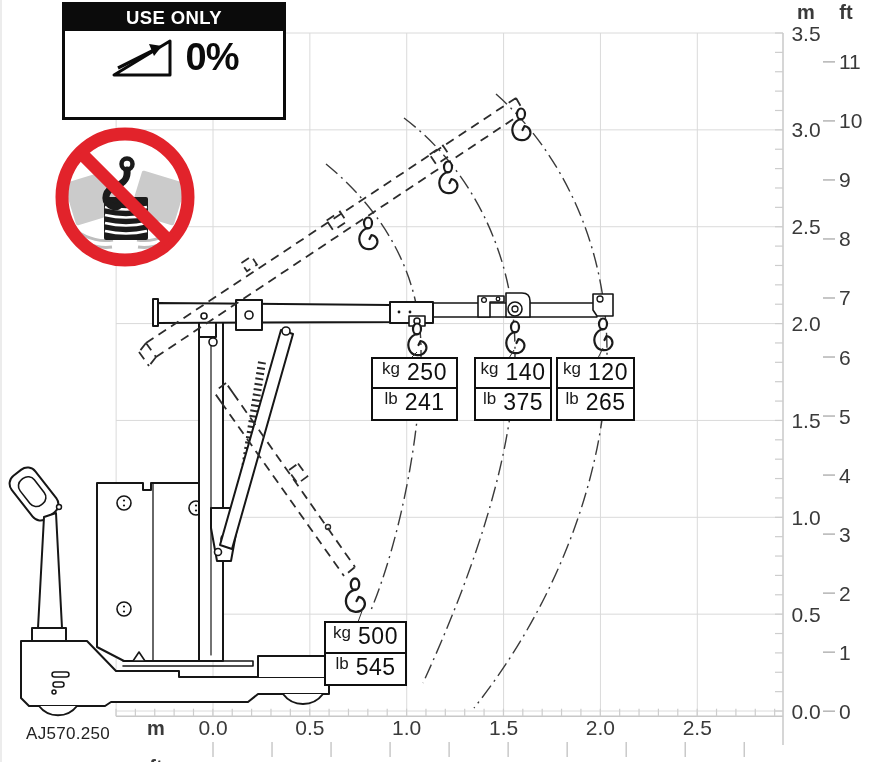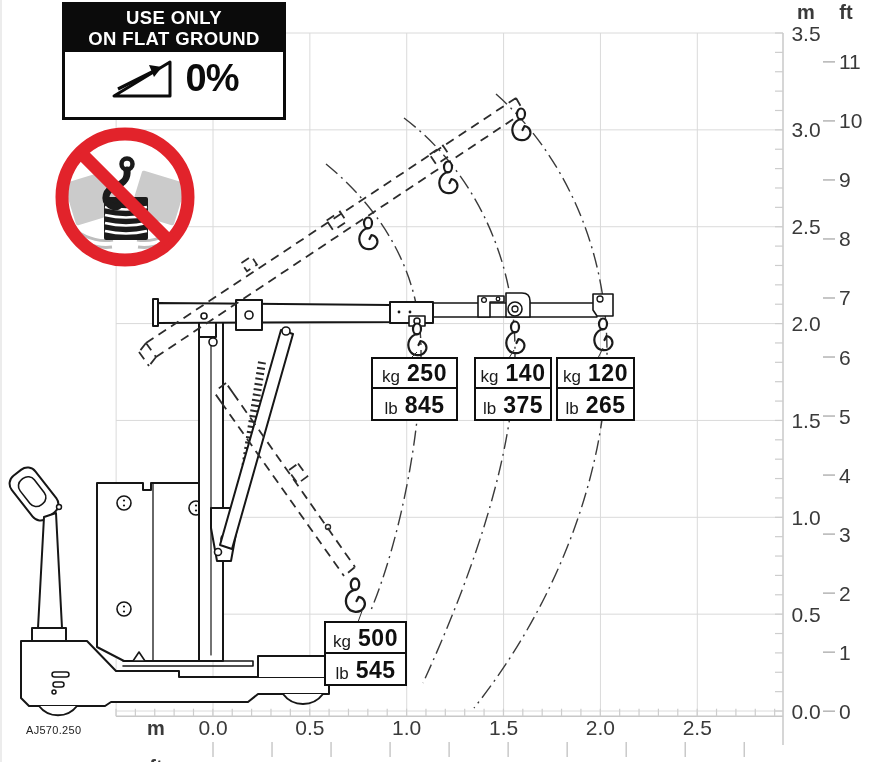--- a/index.html
+++ b/index.html
@@ -8,25 +8,25 @@
   svg text{font-family:"Liberation Sans",sans-serif;}
   
   .sign{position:absolute;left:62px;top:2px;width:224px;height:118px;border:3px solid #0b0b0b;
         background:#fff;box-sizing:border-box;}
   .sign-head{background:#0b0b0b;color:#fff;text-align:center;font-weight:bold;font-size:18.5px;
              line-height:21px;padding:2px 0 3px;letter-spacing:.4px;}
   .sign-body{display:flex;align-items:center;justify-content:center;gap:12px;height:52px;}
   .slope-val{font-size:38px;font-weight:bold;color:#0b0b0b;letter-spacing:-1px;}
   
   .cap-box{position:absolute;border:2.5px solid #0f0f0f;background:#fff;box-sizing:border-box;}
-  .cap-row{display:flex;align-items:flex-end;justify-content:center;gap:7px;height:50%;box-sizing:border-box;}
+  .cap-row{display:flex;align-items:flex-start;justify-content:center;gap:7px;height:50%;box-sizing:border-box;}
   .cap-row:first-child{border-bottom:2px solid #0f0f0f;}
   .cap-unit{font-size:17px;color:#1a1a1a;}
-  .cap-val{font-size:23px;font-weight:bold;color:#0f0f0f;letter-spacing:.5px;}
-  .fig-code{position:absolute;left:26px;top:724px;font-size:11px;color:#222;letter-spacing:.3px;}
+  .cap-val{font-size:23px;font-weight:normal;color:#0f0f0f;letter-spacing:.5px;}
+  .fig-code{position:absolute;left:26px;top:724px;font-size:17px;color:#222;letter-spacing:.3px;}
 </style>
 </head>
 <body>
 
 <div class="stage">
 
   <svg width="872" height="762" viewBox="0 0 872 762">
     <defs>
       <g id="hookGlyph">
         <ellipse cx="0" cy="6" rx="4" ry="5.5" fill="#fff"></ellipse>
@@ -330,41 +330,40 @@
         <text x="685.24" y="776" text-anchor="middle" font-size="20" fill="#3a3a3a" font-weight="normal">8</text>
         <line x1="744.27" y1="742" x2="744.27" y2="757" stroke="#c9c9c9" stroke-width="1.5"></line>
         <text x="744.27" y="776" text-anchor="middle" font-size="20" fill="#3a3a3a" font-weight="normal">9</text>
       </g>
   </svg>
 
   
   <div class="sign">
     <div class="sign-head">
       <div>USE ONLY</div>
-      <div>ON FLAT GROUND</div>
     </div>
     <div class="sign-body">
       <svg width="64" height="44" viewBox="0 0 64 44">
         <path d="M 4 40 L 60 40 L 60 6 Z" fill="none" stroke="#0b0b0b" stroke-width="3" stroke-linejoin="round"></path>
         <line x1="8" y1="33" x2="44" y2="15" stroke="#0b0b0b" stroke-width="3.2"></line>
         <path d="M 39 9 L 52 11 L 44 21 Z" fill="#0b0b0b"></path>
       </svg>
       <span class="slope-val">0%</span>
     </div>
   </div>
 
   
   <div class="cap-box" style="left:371px;top:357px;width:87px;height:64px;">
     <div class="cap-row">
         <span class="cap-unit">kg</span>
         <span class="cap-val">250</span>
       </div>
     <div class="cap-row">
         <span class="cap-unit">lb</span>
-        <span class="cap-val">845</span>
+        <span class="cap-val">241</span>
       </div>
   </div>
   <div class="cap-box" style="left:474px;top:357px;width:78px;height:64px;">
     <div class="cap-row">
         <span class="cap-unit">kg</span>
         <span class="cap-val">140</span>
       </div>
     <div class="cap-row">
         <span class="cap-unit">lb</span>
         <span class="cap-val">375</span>

